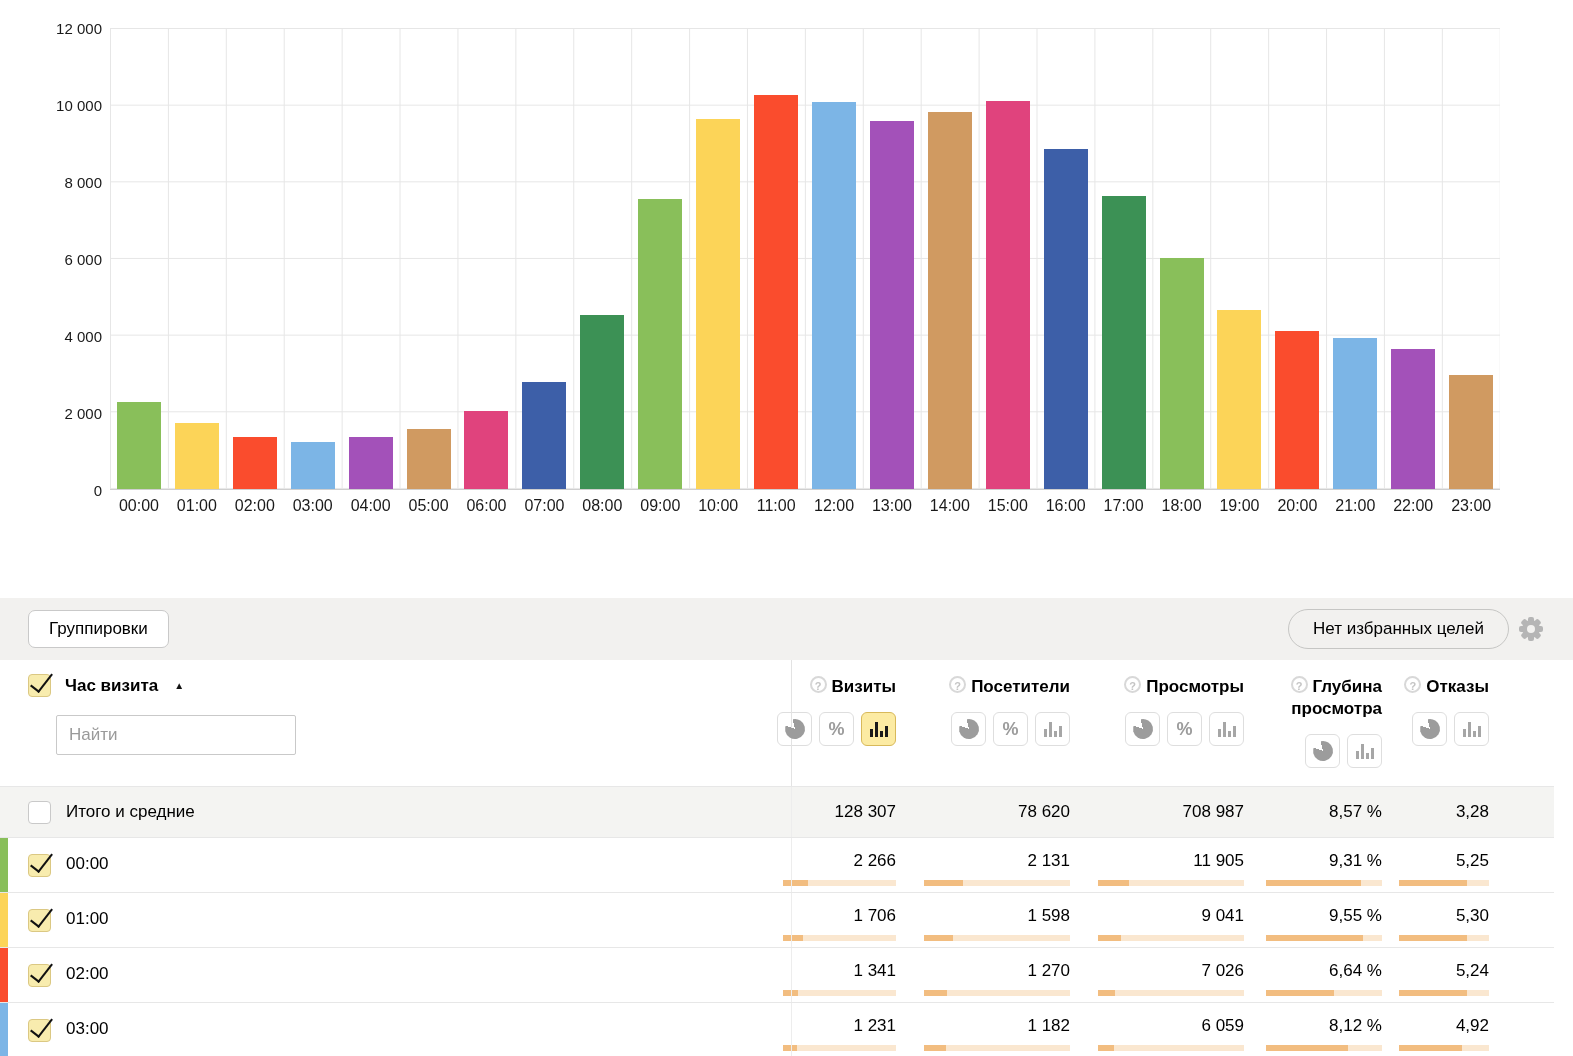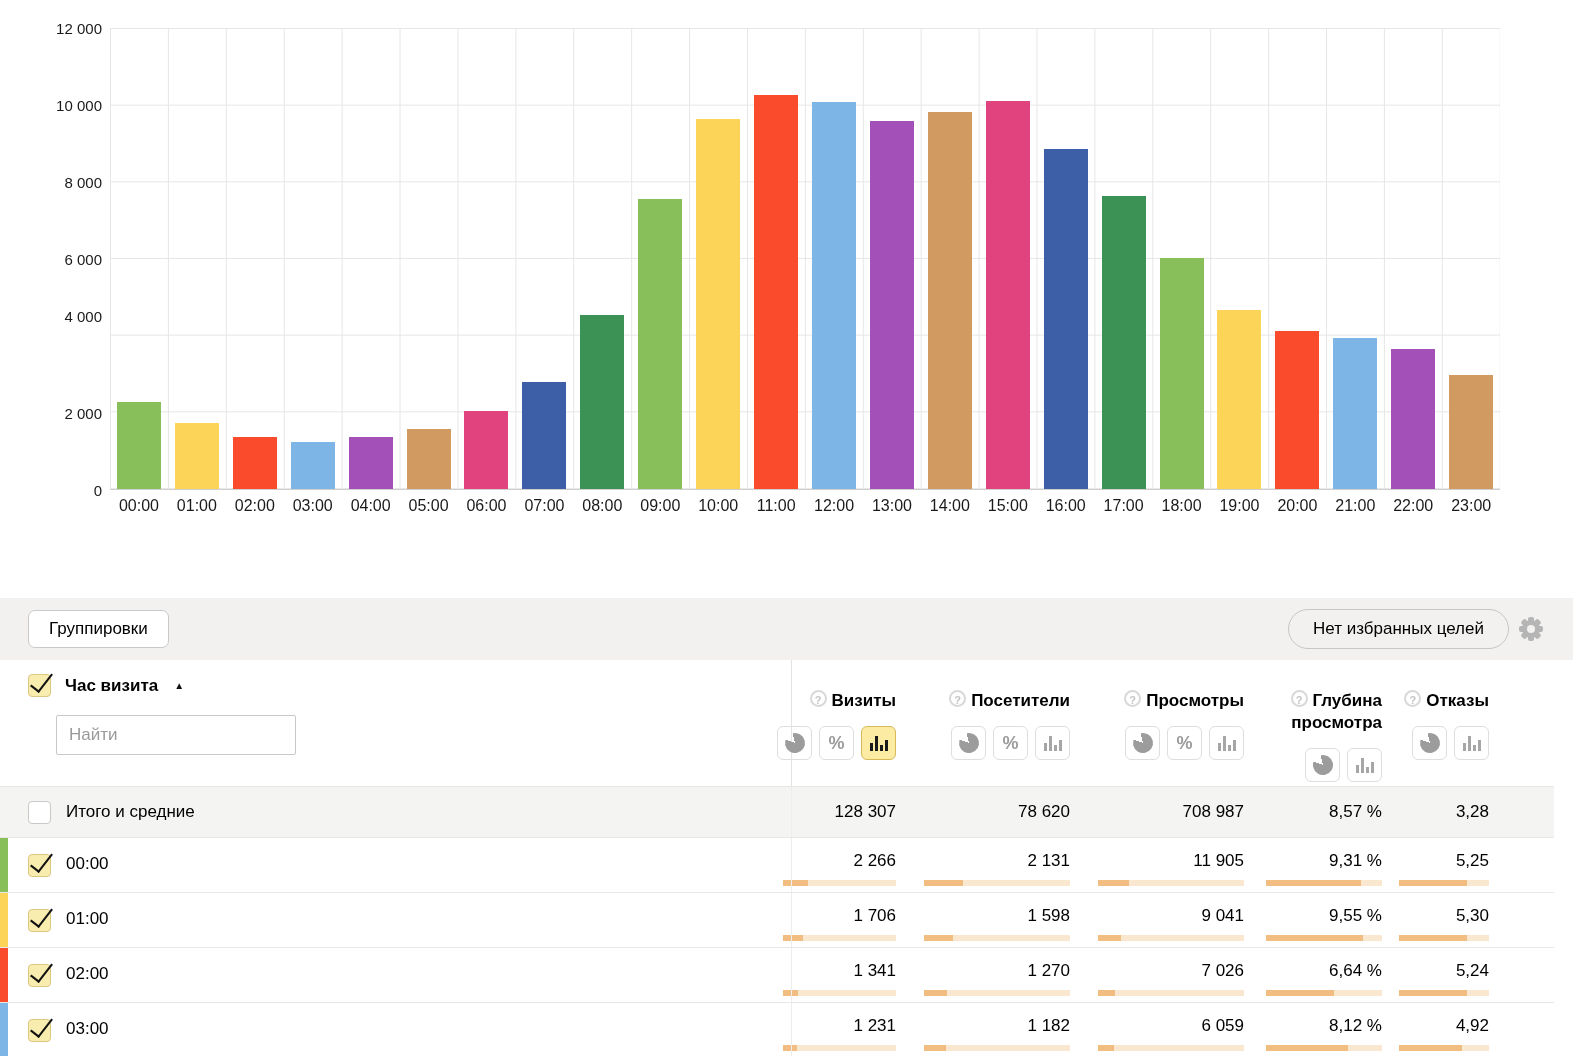--- a/index.html
+++ b/index.html
@@ -73,21 +73,21 @@
     margin:18px 0 0 28px; width:240px; height:40px; border:1px solid #c9c9c9; border-radius:2px;
     font-size:17px; padding:16px 12px; color:#333; font-family:"Liberation Sans", sans-serif;
   }
   .search::placeholder { color:#9a9a9a; }
 
   .mcol { display:flex; flex-direction:column; align-items:flex-end; padding-top:16px; }
   .mcol .hlabel {
     font-weight:bold; font-size:17px; line-height:22px; text-align:right;
     display:inline; max-width:120px;
   }
-  .hwrap { text-align:right; max-width:125px; cursor:pointer;margin-top:14px; }
+  .hwrap { text-align:right; max-width:125px; cursor:pointer; }
   .qmark {
     display:inline-block; width:17px; height:17px; border:2px solid #d8d8d8; border-radius:50%;
     color:#c4c4c4; font-size:11px; line-height:17px; text-align:center; font-weight:bold;
     vertical-align:2px; margin-right:5px; cursor:pointer;
   }
   .controls { display:flex; gap:7px; margin-top:14px; }
   .cbtn {
     width:35px; height:34px; border:1px solid #dedede; border-radius:6px; background:#fff;
     display:flex; align-items:center; justify-content:center; cursor:pointer; padding:0;
   }
@@ -132,21 +132,21 @@
 </style>
 </head>
 <body>
 
 <div class="chart-section">
   <div class="y-axis" id="yAxis">
       <div class="yl" style="top: 28px;">12 000</div>
       <div class="yl" style="top: 105px;">10 000</div>
       <div class="yl" style="top: 182px;">8 000</div>
       <div class="yl" style="top: 259px;">6 000</div>
-      <div class="yl" style="top: 316px;">4 000</div>
+      <div class="yl" style="top: 336px;">4 000</div>
       <div class="yl" style="top: 413px;">2 000</div>
       <div class="yl" style="top: 490px;">0</div>
     </div>
   <div class="plot" id="plot">
       <div class="slot">
         <div class="bar" style="height: 87px; background: rgb(137, 191, 90);"></div>
       </div>
       <div class="slot">
         <div class="bar" style="height: 66px; background: rgb(252, 212, 88);"></div>
       </div>

